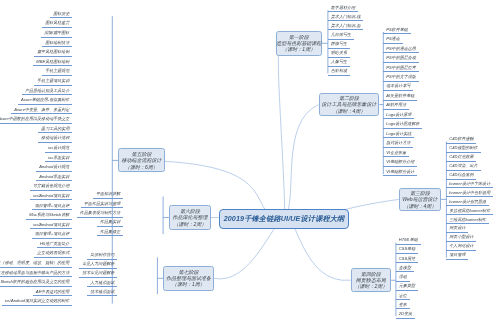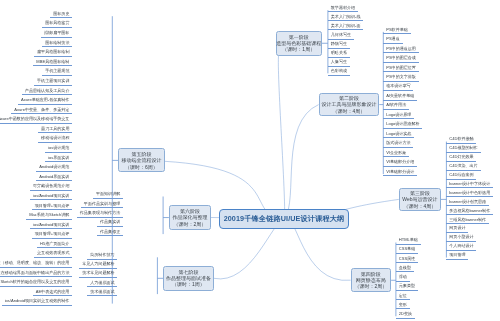--- a/index.html
+++ b/index.html
@@ -1,18 +1,18 @@
 <!DOCTYPE html>
 <html><head>
 <meta charset="utf-8">
 <style>
   html,body{margin:0;padding:0;}
   body{width:500px;height:321px;overflow:hidden;background:#ffffff;
        font-family:"Liberation Sans",sans-serif;}
-  #stage{position:relative;width:460px;height:321px;}
+  #stage{position:relative;width:460px;height:321px;font-style:italic;}
   svg.links{position:absolute;left:0;top:0;width:500px;height:321px;}
   .node{position:absolute;box-sizing:border-box;border-radius:2.5px;
         display:flex;flex-direction:column;align-items:center;justify-content:center;
         text-align:center;}
   .node .ln{display:block;line-height:1.26;white-space:nowrap;}
   .center-node{position:absolute;box-sizing:border-box;border-radius:4px;
         display:flex;align-items:center;justify-content:center;font-weight:bold;}
   .leaf{position:absolute;white-space:nowrap;line-height:1;}
   .leaf .lbl{display:block;}
 </style>

